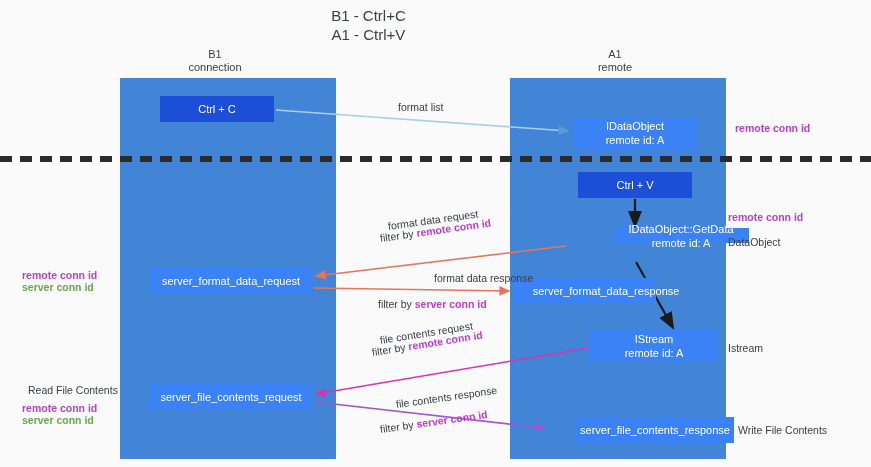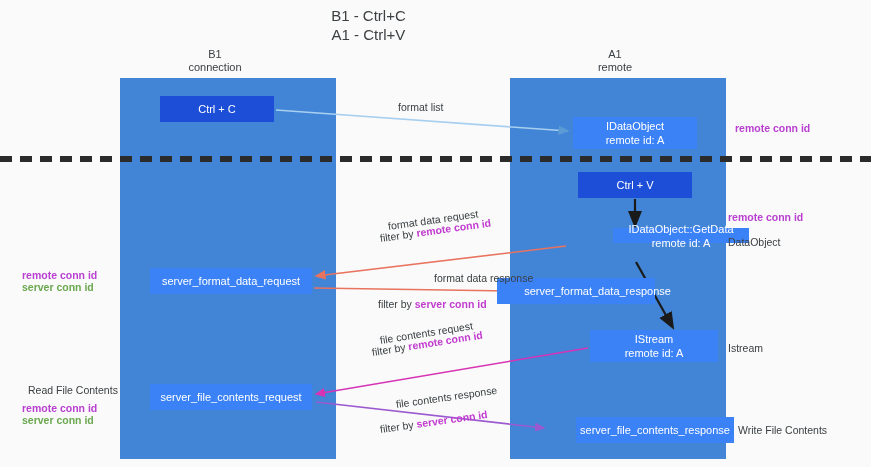--- a/index.html
+++ b/index.html
@@ -59,21 +59,21 @@
   }
   .node.green{background:#1d4ed8;}
   .node.orange{background:#3b82f6;}
 
   #n-ctrlc{left:160px;top:96px;width:114px;height:26px;}
   #n-ctrlv{left:578px;top:172px;width:114px;height:26px;}
   #n-idataobject{left:573px;top:117px;width:124px;height:32px;}
   #n-getdata{left:568px;top:228px;width:136px;height:15px;margin-left:45px;}
   #n-istream{left:590px;top:330px;width:128px;height:32px;}
   #n-sfdreq{left:150px;top:268px;width:162px;height:26px;}
-  #n-sfdresp{left:497px;top:278px;width:158px;height:26px;padding-left:47px;}
+  #n-sfdresp{left:513px;top:278px;width:143px;height:26px;padding-left:47px;}
   #n-sfcreq{left:150px;top:384px;width:162px;height:26px;}
   #n-sfcresp{left:548px;top:417px;width:158px;height:26px;margin-left:28px;}
 
   
   #wires{position:absolute;left:0;top:0;width:871px;height:467px;pointer-events:none;}
 
   
   .lbl{
     position:absolute;
     font-size:10.5px;line-height:13px;

